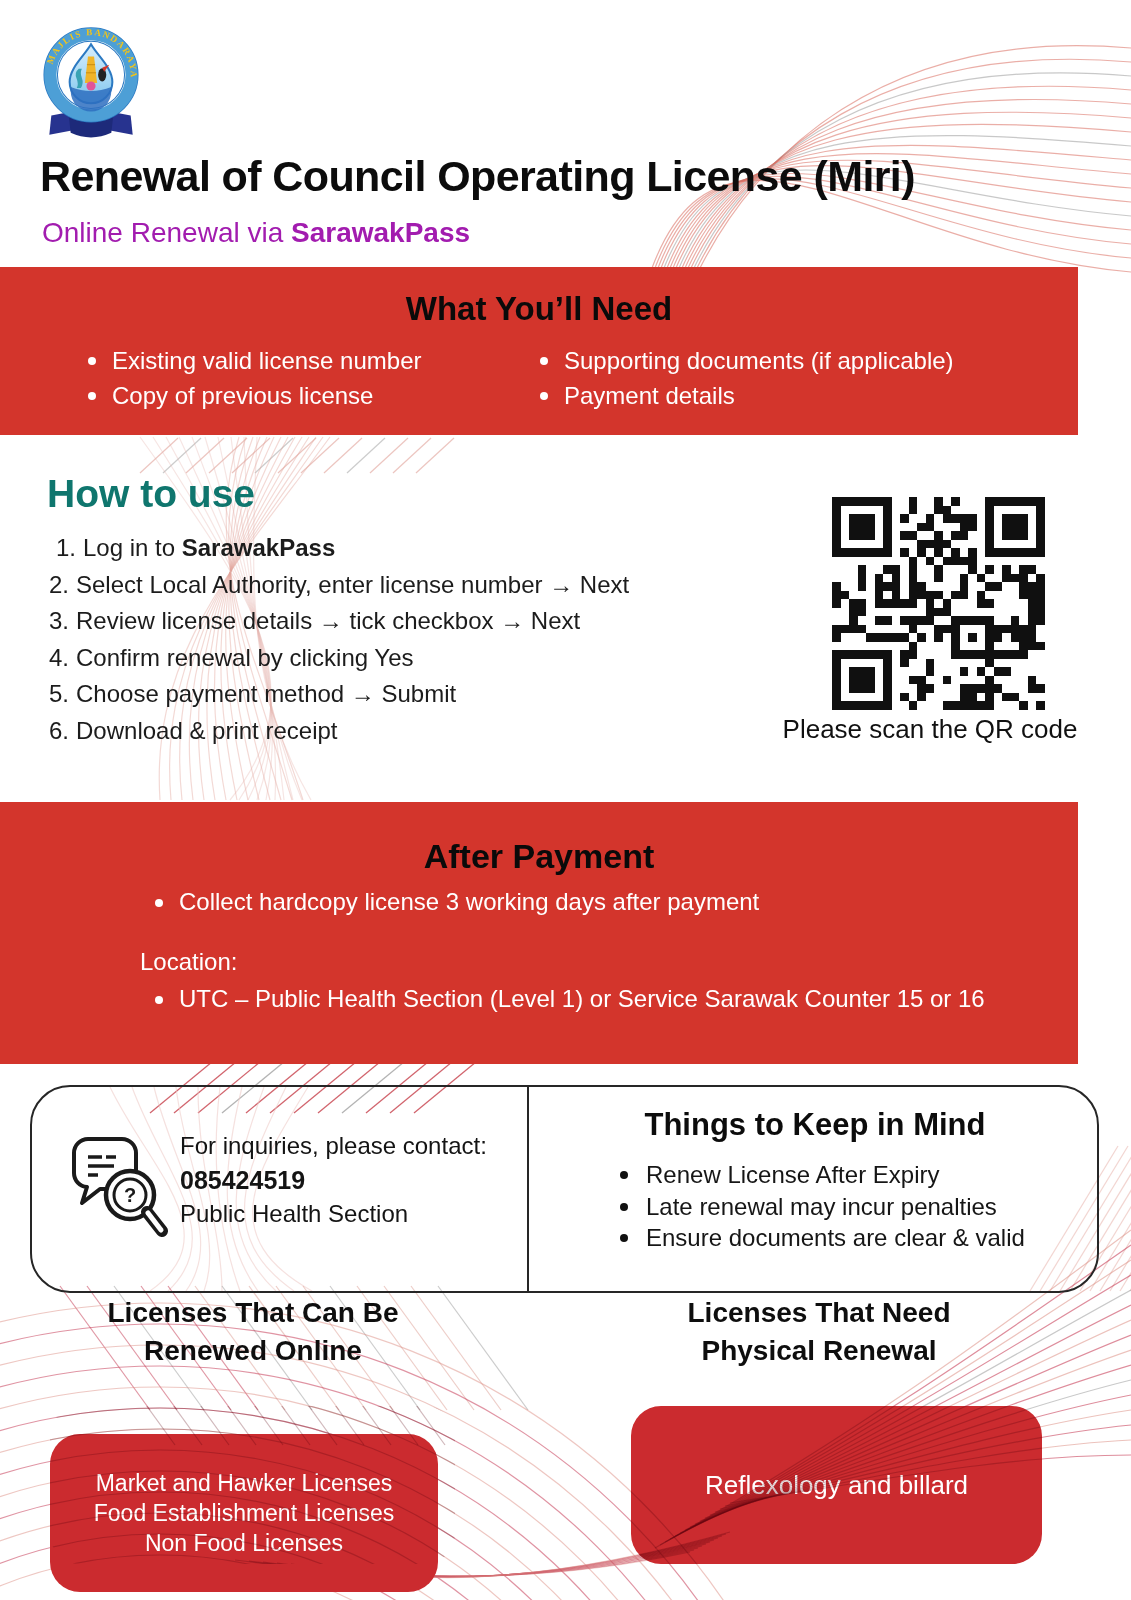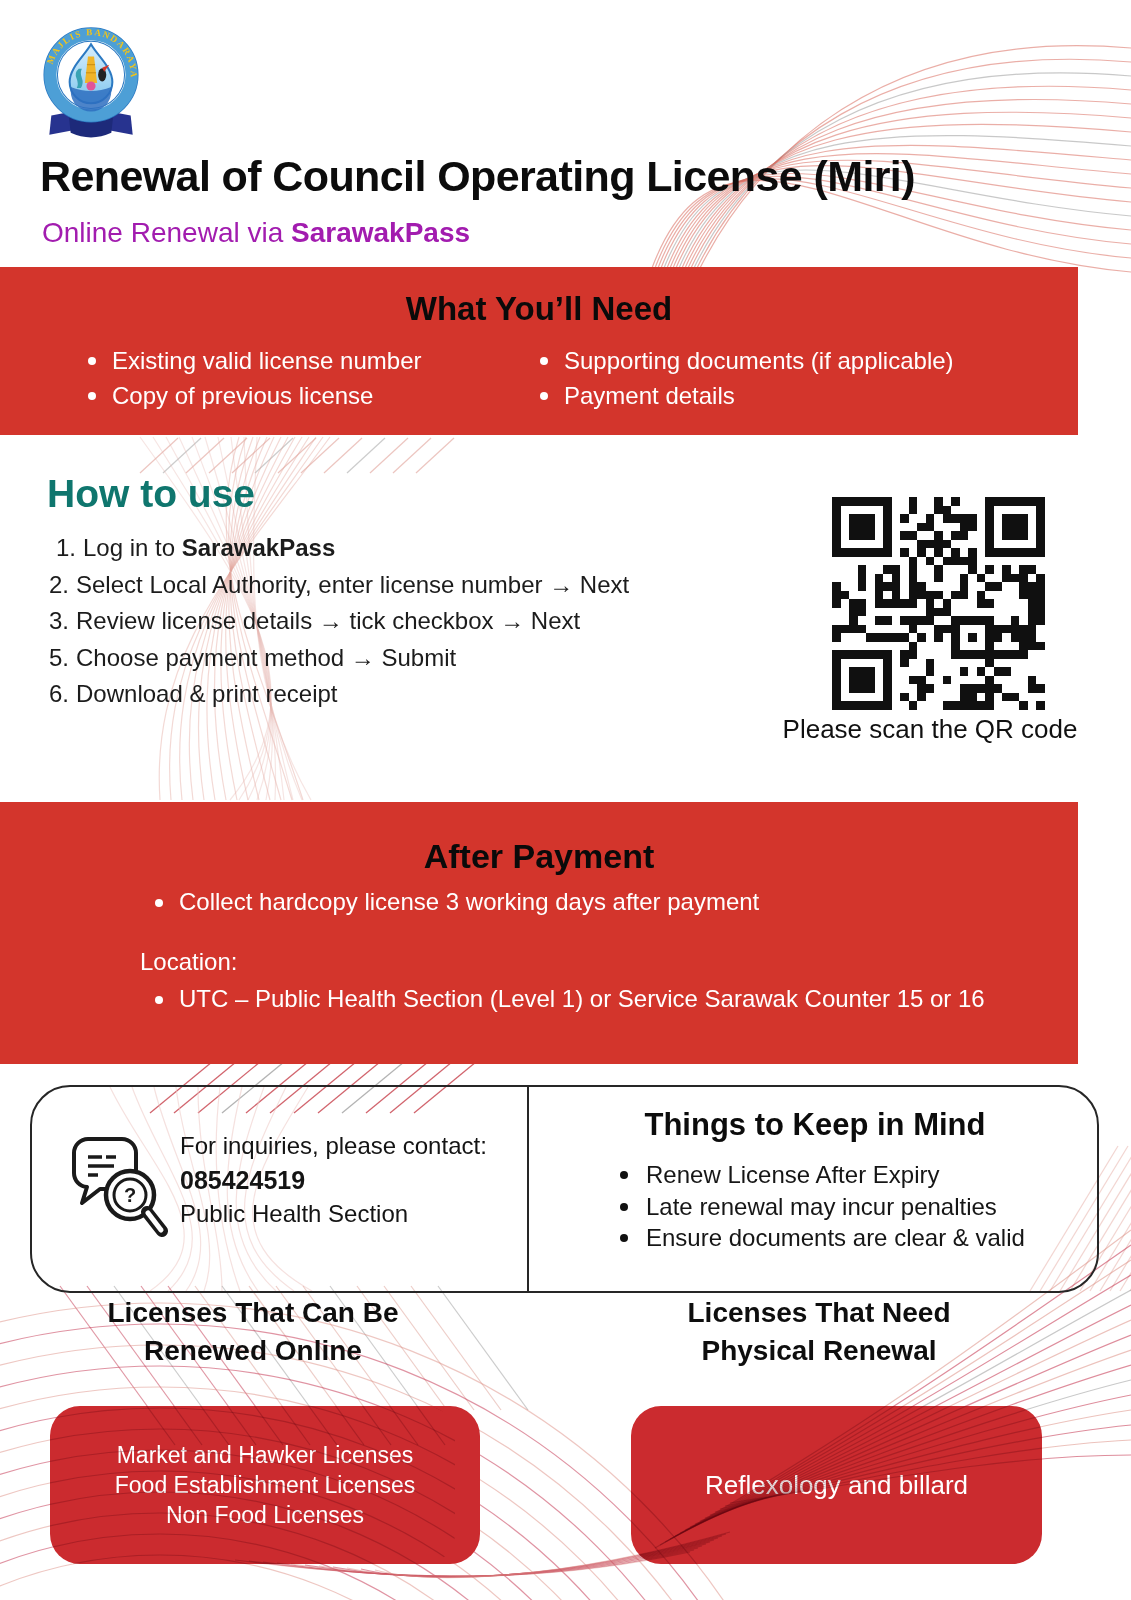--- a/index.html
+++ b/index.html
@@ -76,21 +76,21 @@
   
   .col-header{position:absolute;top:1294px;width:390px;text-align:center;
     font-size:28px;font-weight:700;line-height:38px;color:#0e0e0e;z-index:2;}
   #online-header{left:58px;}
   #physical-header{left:624px;}
   .license-box{
     position:absolute;top:1406px;height:158px;background:var(--box-red);
     border-radius:30px;color:#fff;display:flex;flex-direction:column;
     justify-content:center;text-align:center;z-index:2;
   }
-  #online-box{left:50px;width:430px;font-size:23px;line-height:30px;}
+  #online-box{left:50px;width:388px;font-size:23px;line-height:30px;margin-top:28px;}
   #physical-box{left:631px;width:411px;font-size:26px;}
 </style>
 </head>
 <body>
 
 <div class="page">
 
   <svg id="deco" class="deco" viewBox="0 0 1131 1600">
       <path d="M 700 268 C 755 160, 880 26, 1131 48" fill="none" stroke="#d96b5e" stroke-opacity="0.55" stroke-width="1.2"></path>
       <path d="M 697 268 C 753 155, 880 40, 1131 62" fill="none" stroke="#d96b5e" stroke-opacity="0.55" stroke-width="1.2"></path>
@@ -295,20 +295,21 @@
           </li>
       </ul>
     </div>
   </div>
 
   <div class="howto-title">How to use</div>
   <ol class="steps">
     <li><span class="step-num">1.</span><span>Log in to </span><b>SarawakPass</b></li>
     <li><span class="step-num">2.</span><span>Select Local Authority, enter license number → Next</span><b></b></li>
     <li><span class="step-num">3.</span><span>Review license details → tick checkbox → Next</span><b></b></li>
+    <li><span class="step-num">4.</span><span>Confirm renewal by clicking Yes</span><b></b></li>
     <li><span class="step-num">5.</span><span>Choose payment method → Submit</span><b></b></li>
     <li><span class="step-num">6.</span><span>Download &amp; print receipt</span><b></b></li>
   </ol>
 
   <div class="qr-wrap">
     <svg id="qr-svg" viewBox="0 0 25 25" width="213" height="213" shape-rendering="crispEdges">
         <rect x="0" y="0" width="1" height="1" fill="#101010"></rect>
         <rect x="1" y="0" width="1" height="1" fill="#101010"></rect>
         <rect x="2" y="0" width="1" height="1" fill="#101010"></rect>
         <rect x="3" y="0" width="1" height="1" fill="#101010"></rect>

